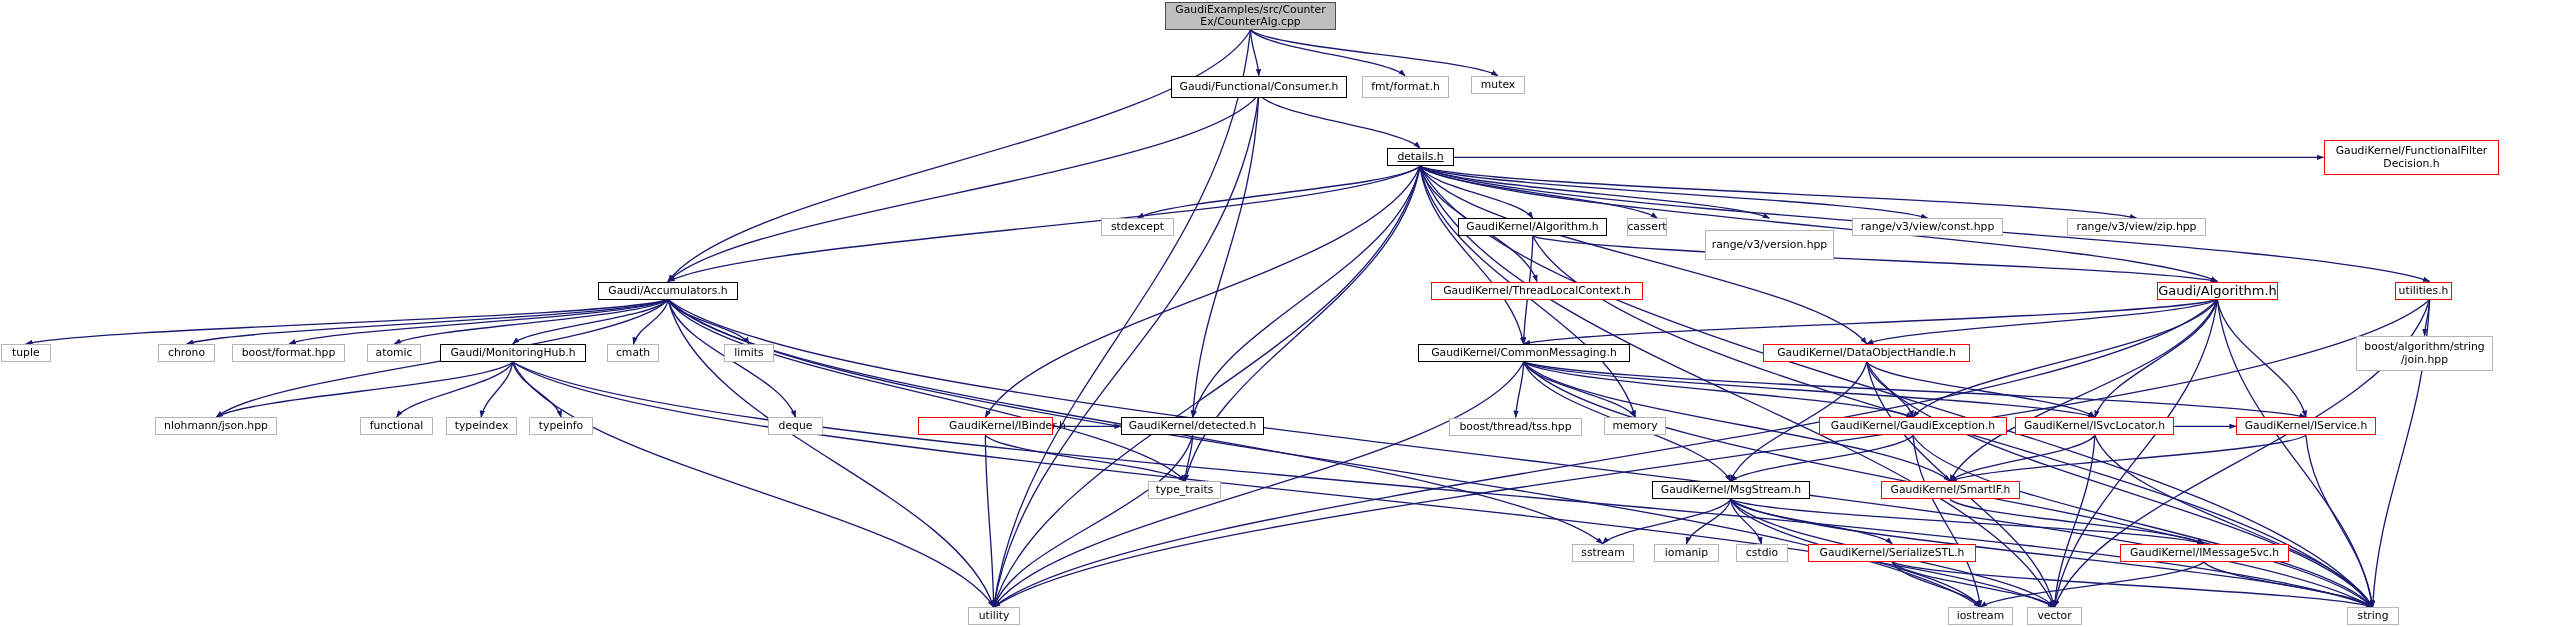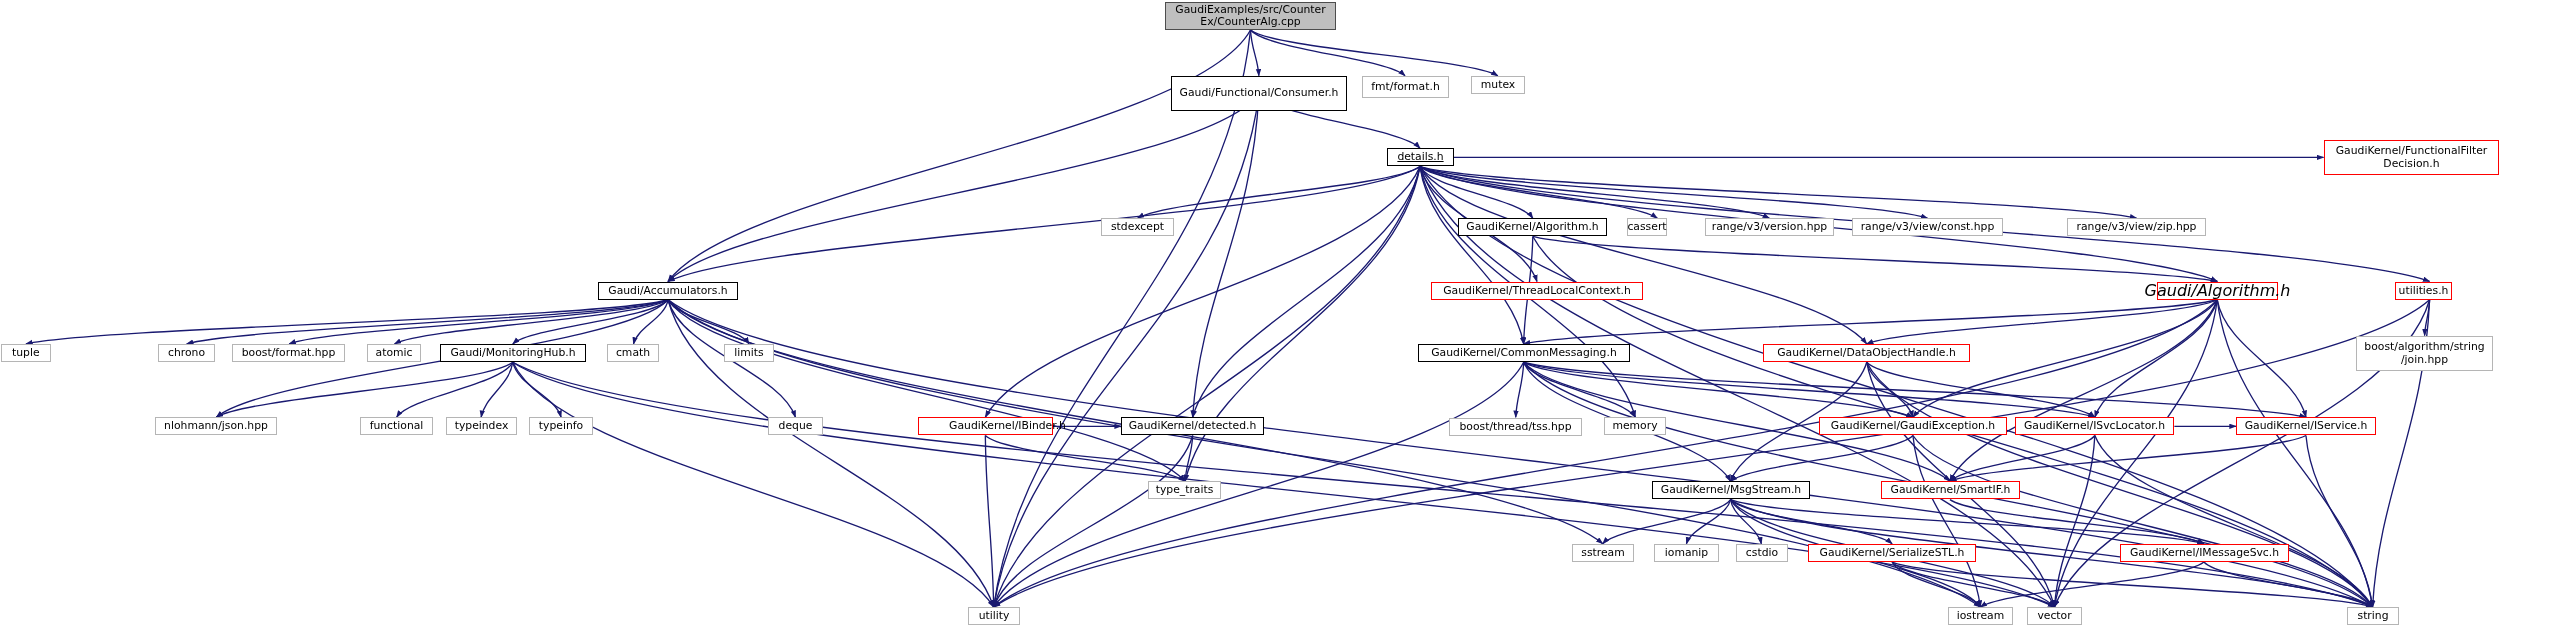--- a/index.html
+++ b/index.html
@@ -131,35 +131,35 @@
         <path d="M2272,675 C2282.6,697.68 2365.28,708.48 2378,729" marker-end="url(#ah)"></path>
         <path d="M2272,675 C2329.7,697.68 2779.76,708.48 2849,729" marker-end="url(#ah)"></path>
         <path d="M2272,675 C2291.5,697.68 2443.6,708.48 2467,729" marker-end="url(#ah)"></path>
         <path d="M2646.5,675 C2666.75,697.68 2824.7,708.48 2849,729" marker-end="url(#ah)"></path>
         <path d="M2646.5,675 C2619.65,697.68 2410.22,708.48 2378,729" marker-end="url(#ah)"></path>
       </g>
   </svg>
   <div id="node-layer">
       <div class="node n-root" style="left: 1165px; top: 1.7px; width: 171px; height: 28px; font-size: 10.8px;">GaudiExamples/src/Counter
 Ex/CounterAlg.cpp</div>
-      <div class="node n-bold" style="left: 1171px; top: 76px; width: 176px; height: 35px; font-size: 10.8px;">Gaudi/Functional/Consumer.h</div>
+      <div class="node n-bold" style="left: 1171px; top: 76px; width: 176px; height: 22px; font-size: 10.8px;">Gaudi/Functional/Consumer.h</div>
       <div class="node n-plain" style="left: 1362px; top: 76px; width: 87px; height: 22px; font-size: 10.8px;">fmt/format.h</div>
       <div class="node n-plain" style="left: 1471px; top: 76px; width: 54px; height: 18.3px; font-size: 10.8px;">mutex</div>
       <div class="node n-bold" style="left: 1387px; top: 148px; width: 67px; height: 18.3px; font-size: 10.8px; text-decoration: underline;">details.h</div>
       <div class="node n-red" style="left: 2324px; top: 140px; width: 175px; height: 35px; font-size: 10.8px;">GaudiKernel/FunctionalFilter
 Decision.h</div>
       <div class="node n-plain" style="left: 1101px; top: 218px; width: 73px; height: 18.3px; font-size: 10.8px;">stdexcept</div>
       <div class="node n-bold" style="left: 1458px; top: 218px; width: 149px; height: 18.3px; font-size: 10.8px;">GaudiKernel/Algorithm.h</div>
       <div class="node n-plain" style="left: 1627px; top: 218px; width: 40px; height: 18.3px; font-size: 10.8px;">cassert</div>
-      <div class="node n-plain" style="left: 1705px; top: 218px; width: 129px; height: 18px; font-size: 10.8px;">range/v3/version.hpp</div>
+      <div class="node n-plain" style="left: 1705px; top: 230px; width: 129px; height: 30px; font-size: 10.8px;">range/v3/version.hpp</div>
       <div class="node n-plain" style="left: 1852px; top: 218px; width: 151px; height: 18.3px; font-size: 10.8px;">range/v3/view/const.hpp</div>
       <div class="node n-plain" style="left: 2067px; top: 218px; width: 139px; height: 18.3px; font-size: 10.8px;">range/v3/view/zip.hpp</div>
       <div class="node n-red" style="left: 1431px; top: 282px; width: 212px; height: 18.3px; font-size: 10.8px;">GaudiKernel/ThreadLocalContext.h</div>
       <div class="node n-bold" style="left: 598px; top: 282px; width: 140px; height: 18.3px; font-size: 10.8px;">Gaudi/Accumulators.h</div>
-      <div class="node n-red" style="left: 2157px; top: 282px; width: 121px; height: 18.3px; font-size: 16px; font-style: italic;">Gaudi/Algorithm.h</div>
+      <div class="node n-red" style="left: 2157px; top: 282px; width: 121px; height: 18.3px; font-size: 13px;">Gaudi/Algorithm.h</div>
       <div class="node n-red" style="left: 2395px; top: 282px; width: 57px; height: 18.3px; font-size: 10.8px;">utilities.h</div>
       <div class="node n-plain" style="left: 0.8px; top: 344px; width: 50px; height: 18.3px; font-size: 10.8px;">tuple</div>
       <div class="node n-plain" style="left: 158px; top: 344px; width: 57px; height: 18.3px; font-size: 10.8px;">chrono</div>
       <div class="node n-plain" style="left: 232px; top: 344px; width: 113px; height: 18.3px; font-size: 10.8px;">boost/format.hpp</div>
       <div class="node n-plain" style="left: 367px; top: 344px; width: 54px; height: 18.3px; font-size: 10.8px;">atomic</div>
       <div class="node n-bold" style="left: 440px; top: 344px; width: 146px; height: 18.3px; font-size: 10.8px;">Gaudi/MonitoringHub.h</div>
       <div class="node n-plain" style="left: 607px; top: 344px; width: 52px; height: 18.3px; font-size: 10.8px;">cmath</div>
       <div class="node n-plain" style="left: 724px; top: 344px; width: 50px; height: 18.3px; font-size: 10.8px;">limits</div>
       <div class="node n-bold" style="left: 1418px; top: 344px; width: 212px; height: 18.3px; font-size: 10.8px;">GaudiKernel/CommonMessaging.h</div>
       <div class="node n-red" style="left: 1763px; top: 344px; width: 207px; height: 18.3px; font-size: 10.8px;">GaudiKernel/DataObjectHandle.h</div>

